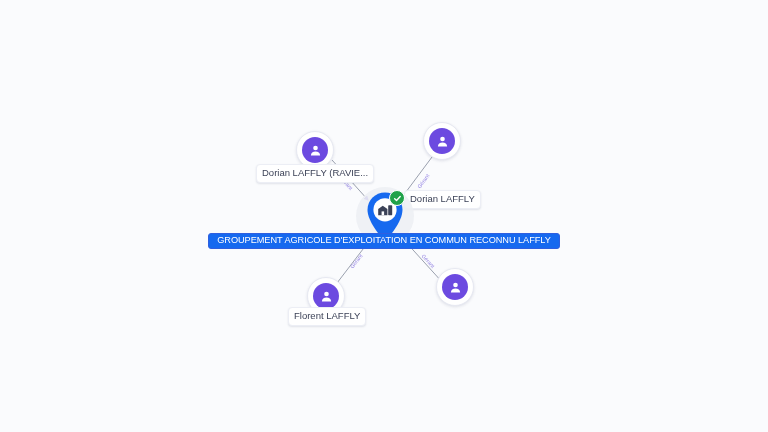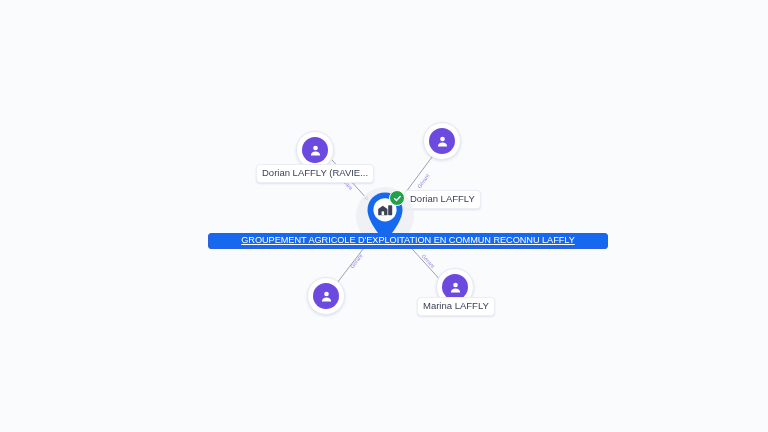--- a/index.html
+++ b/index.html
@@ -113,36 +113,35 @@
     align-items: center;
     justify-content: center;
     box-sizing: border-box;
   }
 
   
   #company-title {
     position: absolute;
     left: 208px;
     top: 233px;
-    width: 400px;
+    width: 352px;
     height: 16px;
     background: #1669ef;
     border: 1.5px solid #2f5fe0;
     border-radius: 3px;
     box-sizing: border-box;
     color: #ffffff;
     font-size: 9.2px;
     line-height: 13px;
     letter-spacing: -0.05px;
     text-align: center;
     padding-top: 0px;
     white-space: nowrap;
     overflow: hidden;
     z-index: 7;
-    text-decoration: underline;
   }
 
   
   .edge-label {
     position: absolute;
     color: #8b79e0;
     font-size: 5.2px;
     line-height: 6px;
     white-space: nowrap;
     letter-spacing: .1px;
@@ -197,30 +196,30 @@
   <div class="person-label" style="left:404px; top:154px;margin-top:36px;">Dorian LAFFLY</div>
 
   <div class="person-node" style="left:307px; top:277px;">
     <span class="avatar-circle">
       <svg width="15" height="15" viewBox="0 0 24 24" fill="#ffffff">
         <circle cx="12" cy="8" r="3.7"></circle>
         <path d="M4.6 20c0-4.1 3.3-6.4 7.4-6.4s7.4 2.3 7.4 6.4z"></path>
       </svg>
     </span>
   </div>
+  <div class="person-label" style="left:288px; top:307px;">Florent LAFFLY</div>
 
   <div class="person-node" style="left:436px; top:268px;">
     <span class="avatar-circle">
       <svg width="15" height="15" viewBox="0 0 24 24" fill="#ffffff">
         <circle cx="12" cy="8" r="3.7"></circle>
         <path d="M4.6 20c0-4.1 3.3-6.4 7.4-6.4s7.4 2.3 7.4 6.4z"></path>
       </svg>
     </span>
   </div>
-  <div class="person-label" style="left:417px; top:297px;">Marina LAFFLY</div>
 
   <div id="company-node" style="left:353px; top:186px;">
     <div id="company-halo"></div>
 
     <svg id="company-pin" viewBox="0 0 42 52">
       <path d="M21 1.5C11.3 1.5 3.5 9.2 3.5 18.8c0 12.2 14.2 28 17.5 31.5 3.3-3.5 17.5-19.3 17.5-31.5C38.5 9.2 30.7 1.5 21 1.5z" fill="#1669ef"></path>
       <circle cx="21" cy="18.8" r="11.6" fill="#ffffff"></circle>
       <g fill="#3c4257">
         <path d="M14.2 24.2v-6.1l4.6-3.3 4.6 3.3v6.1z"></path>
         <rect x="24.2" y="14.3" width="4.0" height="9.9" rx="0.6"></rect>

